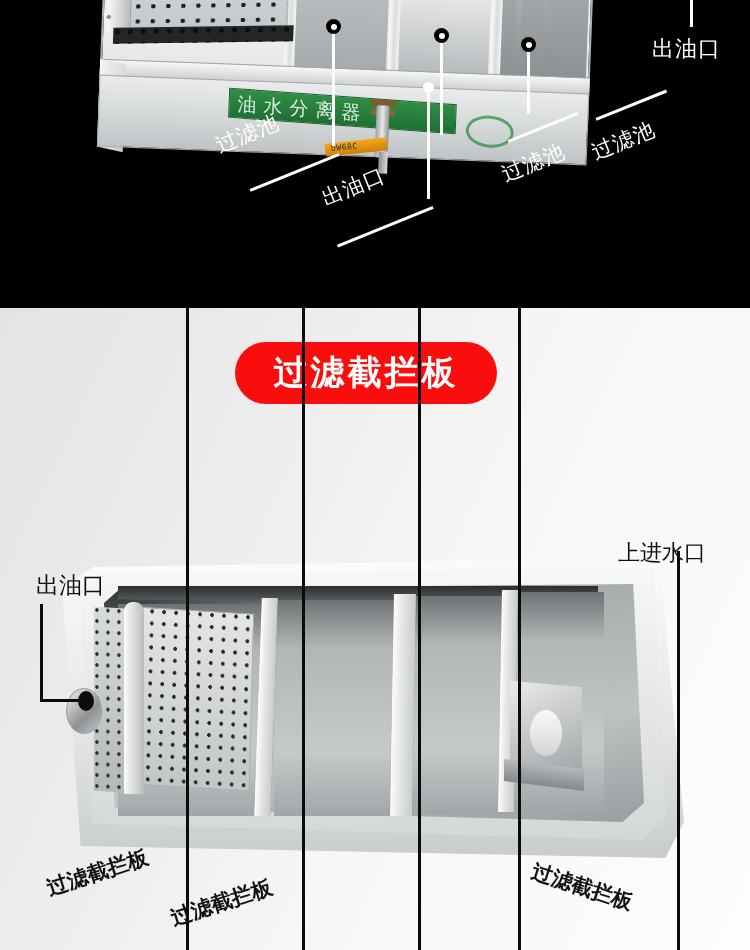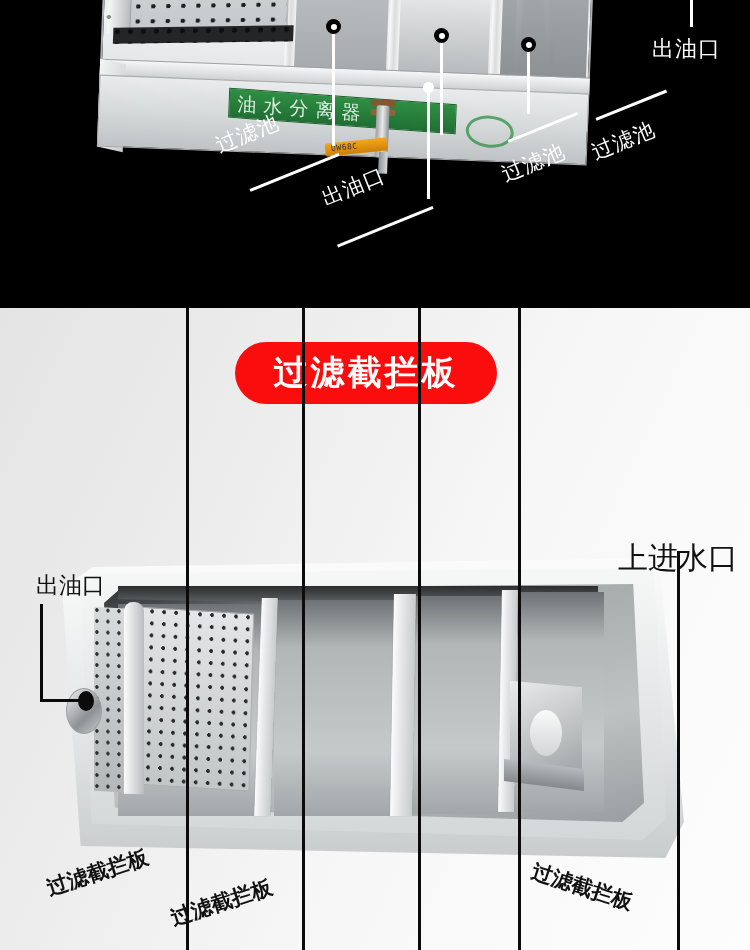--- a/index.html
+++ b/index.html
@@ -233,21 +233,21 @@
 
     <div class="lead-k" style="left:186px;top:-138px;width:3px;height:795px;"></div>
 
     <div class="lead-k" style="left:302px;top:-134px;width:3px;height:795px;"></div>
 
     <div class="lead-k" style="left:418px;top:-140px;width:3px;height:795px;"></div>
 
     <div class="lead-k" style="left:518px;top:-146px;width:3px;height:795px;"></div>
 
     <div class="lead-k" style="left:677px;top:243px;width:3px;height:460px;"></div>
-    <div class="lbl-k flat" style="left:618px;top:230px;font-size:30px;">上进水口</div>
+    <div class="lbl-k flat" style="left:618px;top:230px;font-size:22px;">上进水口</div>
 
     <div class="lbl-k" style="left:52px;top:566px;transform:rotate(-18deg);transform-origin:0 100%;">过滤截拦板</div>
 
     <div class="lbl-k" style="left:176px;top:596px;transform:rotate(-18deg);transform-origin:0 100%;">过滤截拦板</div>
 
     <div class="lbl-k" style="left:528px;top:548px;transform:rotate(18deg);transform-origin:0 100%;">过滤截拦板</div>
 
   </div>
 </div>
 

